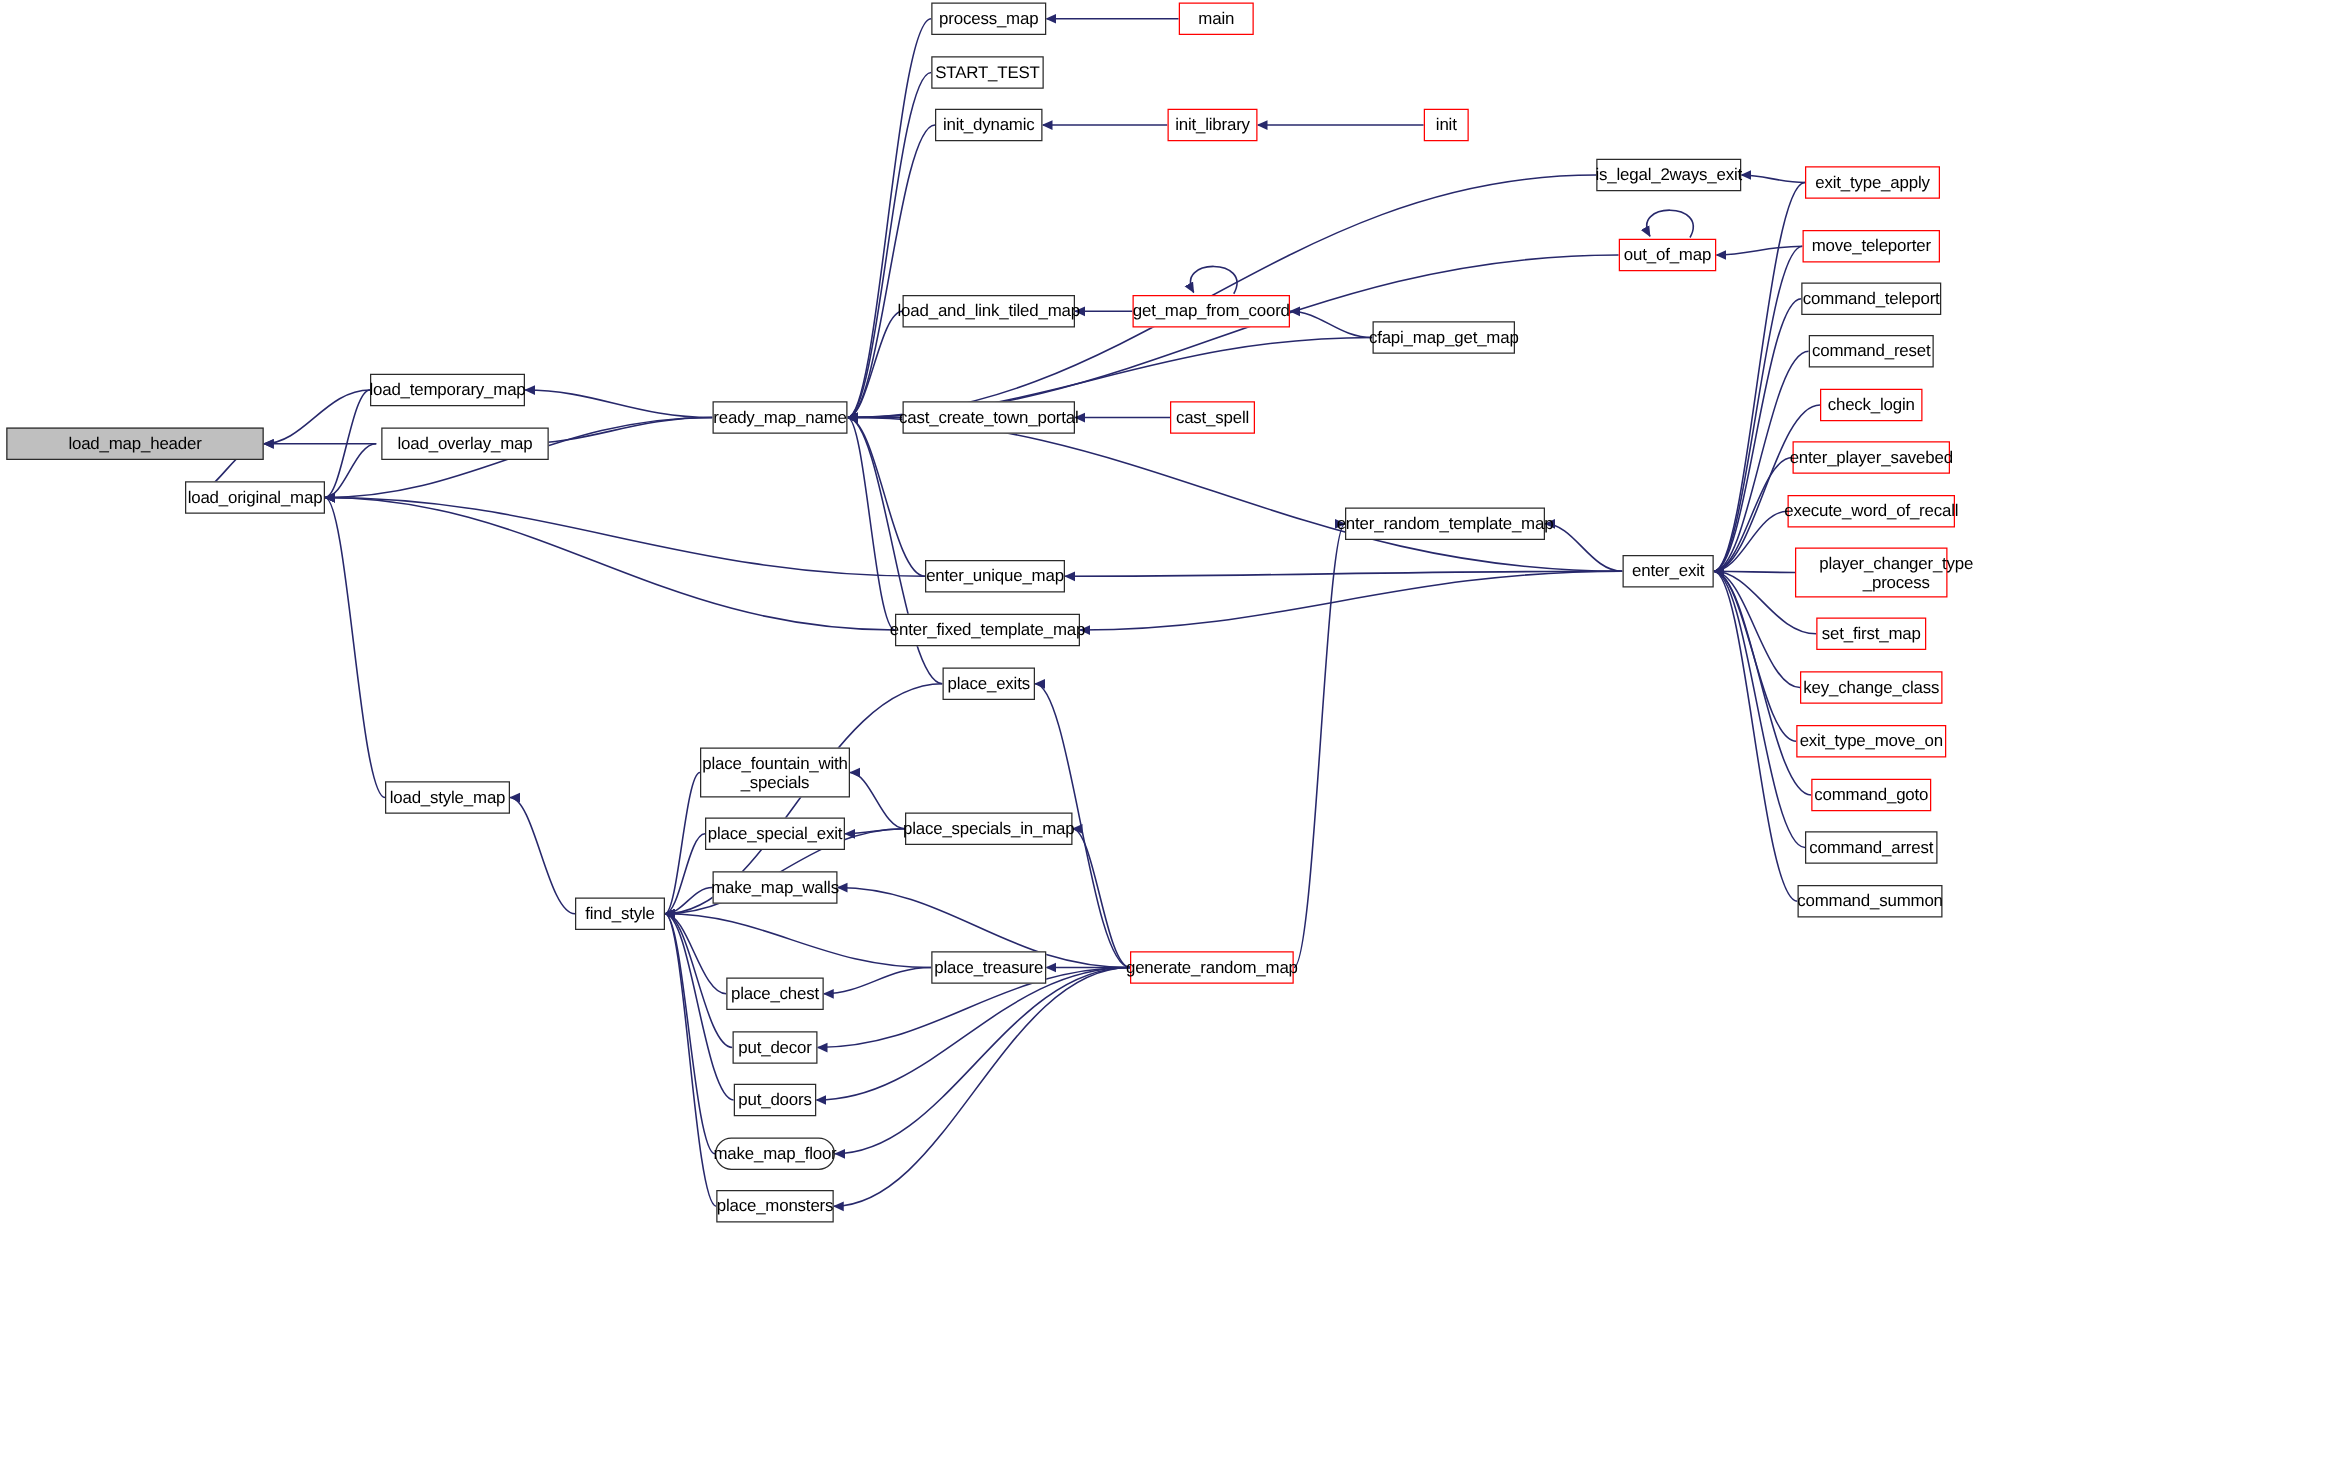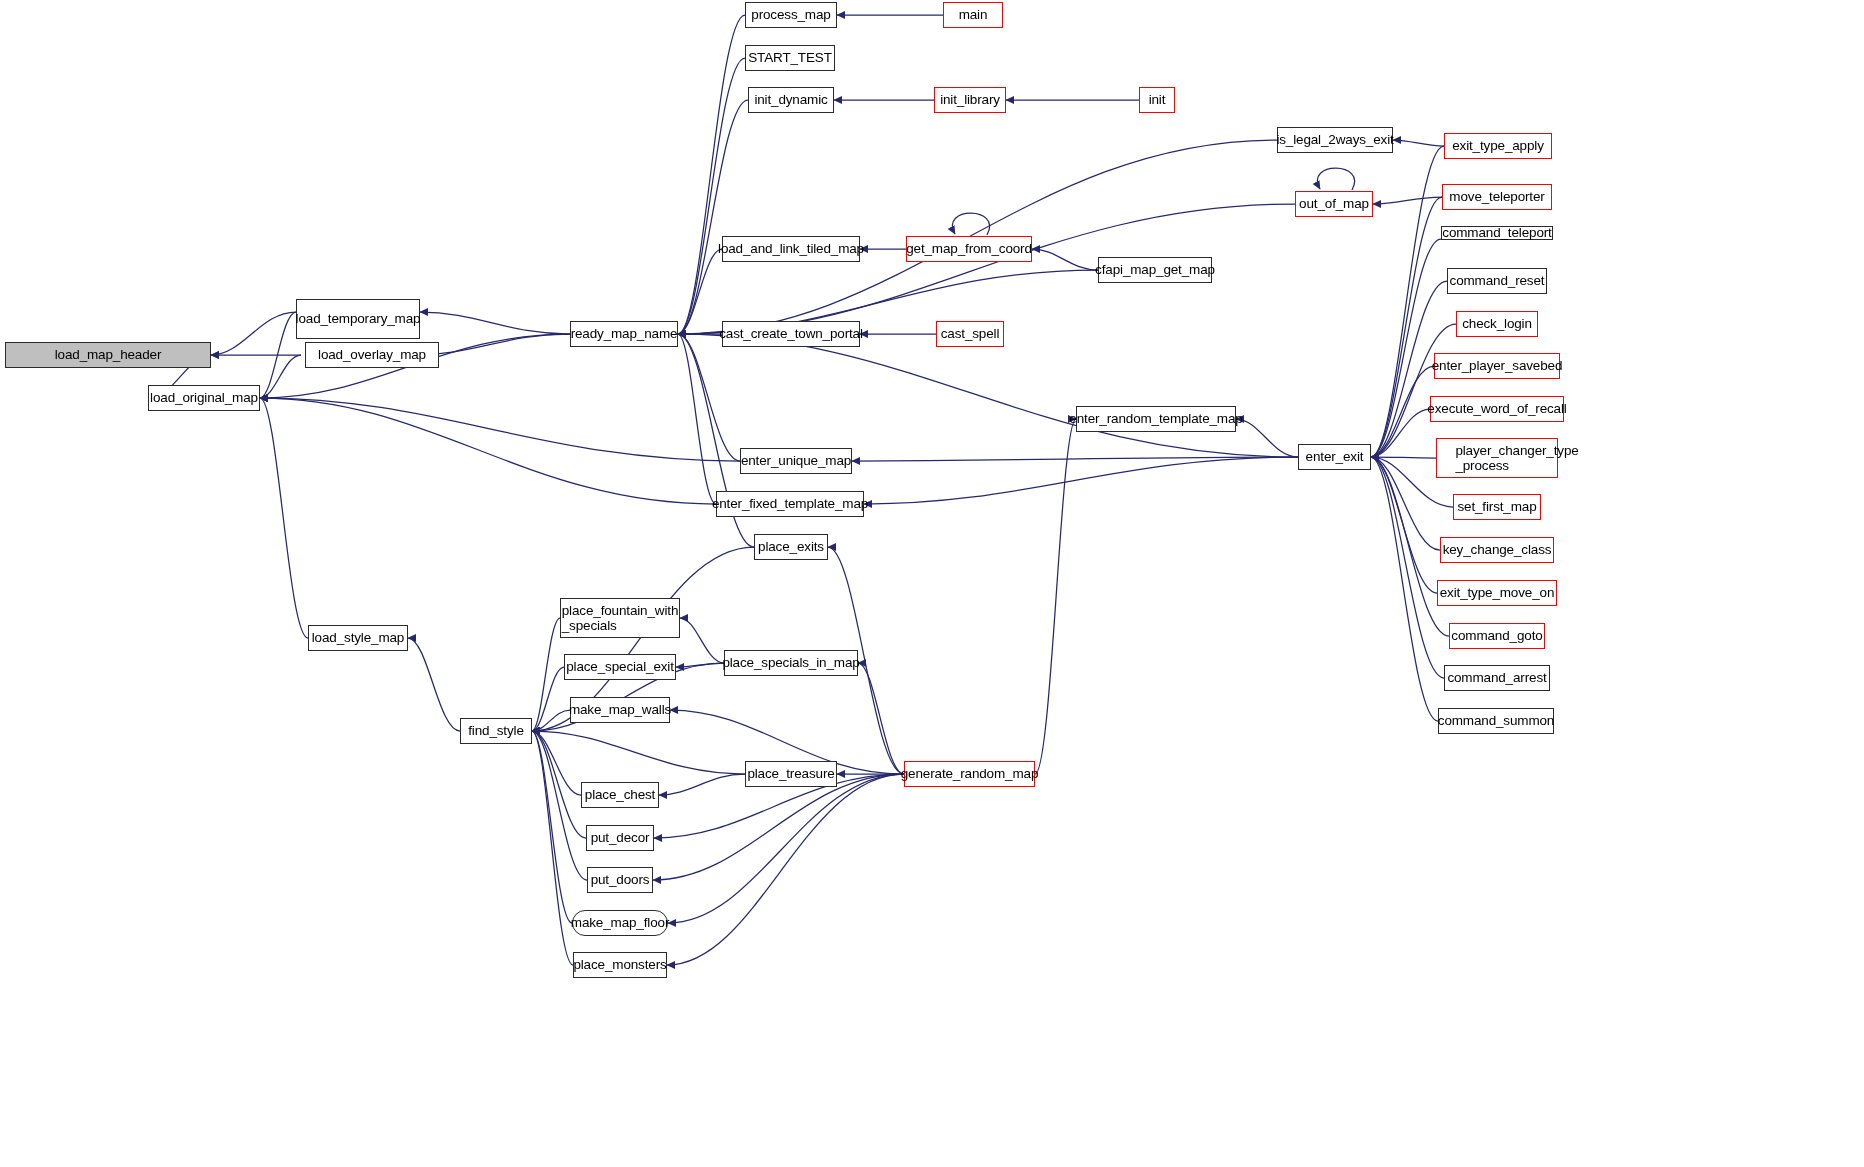--- a/index.html
+++ b/index.html
@@ -12,21 +12,21 @@
     font-family:"Liberation Sans", sans-serif;
     overflow:hidden;
   }
   #edges{position:absolute;left:0;top:0;width:1864px;height:1167px;}
   .node{
     position:absolute;
     box-sizing:border-box;
     display:flex;
     align-items:center;
     justify-content:center;
-    text-align:left;
+    text-align:center;
     background:#ffffff;
     border:1px solid #2b2b2b;
     color:#000000;
     font-size:13.5px;
     line-height:1.12;
     white-space:pre-line;
     letter-spacing:-0.15px;
     z-index:5;
   }
   .node.red{border:1px solid #ff0000;}
@@ -114,21 +114,21 @@
         <path d="M587,880 C563.9,880 552.9,731 532,731" marker-end="url(#arr)"></path>
         <path d="M572,923 C555.2,923 547.2,731 532,731" marker-end="url(#arr)"></path>
         <path d="M573,965 C555.78,965 547.58,731 532,731" marker-end="url(#arr)"></path>
         <path d="M745,774 C655.54,774 612.94,731 532,731" marker-end="url(#arr)"></path>
         <path d="M724,663 C643.36,663 604.96,731 532,731" marker-end="url(#arr)"></path>
         <path d="M754,547 C660.76,547 616.36,731 532,731" marker-end="url(#arr)"></path>
       </g>
   </svg>
   <div id="node-layer">
       <div class="node root" style="left: 5px; top: 342px; width: 206px; height: 26px;">load_map_header</div>
-      <div class="node" style="left: 296px; top: 299px; width: 124px; height: 40px;">load_temporary_map</div>
+      <div class="node" style="left: 296px; top: 299px; width: 124px; height: 26px;">load_temporary_map</div>
       <div class="node" style="left: 305px; top: 342px; width: 134px; height: 26px;">load_overlay_map</div>
       <div class="node" style="left: 148px; top: 385px; width: 112px; height: 26px;">load_original_map</div>
       <div class="node" style="left: 308px; top: 625px; width: 100px; height: 26px;">load_style_map</div>
       <div class="node" style="left: 570px; top: 321px; width: 108px; height: 26px;">ready_map_name</div>
       <div class="node" style="left: 745px; top: 2px; width: 92px; height: 26px;">process_map</div>
       <div class="node" style="left: 745px; top: 45px; width: 90px; height: 26px;">START_TEST</div>
       <div class="node" style="left: 748px; top: 87px; width: 86px; height: 26px;">init_dynamic</div>
       <div class="node red" style="left: 943px; top: 2px; width: 60px; height: 26px;">main</div>
       <div class="node red" style="left: 934px; top: 87px; width: 72px; height: 26px;">init_library</div>
       <div class="node red" style="left: 1139px; top: 87px; width: 36px; height: 26px;">init</div>
@@ -139,21 +139,21 @@
       <div class="node red" style="left: 936px; top: 321px; width: 68px; height: 26px;">cast_spell</div>
       <div class="node" style="left: 1076px; top: 406px; width: 160px; height: 26px;">enter_random_template_map</div>
       <div class="node" style="left: 740px; top: 448px; width: 112px; height: 26px;">enter_unique_map</div>
       <div class="node" style="left: 716px; top: 491px; width: 148px; height: 26px;">enter_fixed_template_map</div>
       <div class="node" style="left: 754px; top: 534px; width: 74px; height: 26px;">place_exits</div>
       <div class="node" style="left: 1298px; top: 444px; width: 73px; height: 26px;">enter_exit</div>
       <div class="node" style="left: 1277px; top: 127px; width: 116px; height: 26px;">is_legal_2ways_exit</div>
       <div class="node red" style="left: 1295px; top: 191px; width: 78px; height: 26px;">out_of_map</div>
       <div class="node red" style="left: 1444px; top: 133px; width: 108px; height: 26px;">exit_type_apply</div>
       <div class="node red" style="left: 1442px; top: 184px; width: 110px; height: 26px;">move_teleporter</div>
-      <div class="node" style="left: 1441px; top: 226px; width: 112px; height: 14px;">command_teleport</div>
+      <div class="node" style="left: 1441px; top: 226px; width: 112px; height: 26px;">command_teleport</div>
       <div class="node" style="left: 1447px; top: 268px; width: 100px; height: 26px;">command_reset</div>
       <div class="node red" style="left: 1456px; top: 311px; width: 82px; height: 26px;">check_login</div>
       <div class="node red" style="left: 1434px; top: 353px; width: 126px; height: 26px;">enter_player_savebed</div>
       <div class="node red" style="left: 1430px; top: 396px; width: 134px; height: 26px;">execute_word_of_recall</div>
       <div class="node red" style="left: 1436px; top: 438px; width: 122px; height: 40px; padding-left: 40px;">player_changer_type
 _process</div>
       <div class="node red" style="left: 1453px; top: 494px; width: 88px; height: 26px;">set_first_map</div>
       <div class="node red" style="left: 1440px; top: 537px; width: 114px; height: 26px;">key_change_class</div>
       <div class="node red" style="left: 1437px; top: 580px; width: 120px; height: 26px;">exit_type_move_on</div>
       <div class="node red" style="left: 1449px; top: 623px; width: 96px; height: 26px;">command_goto</div>

